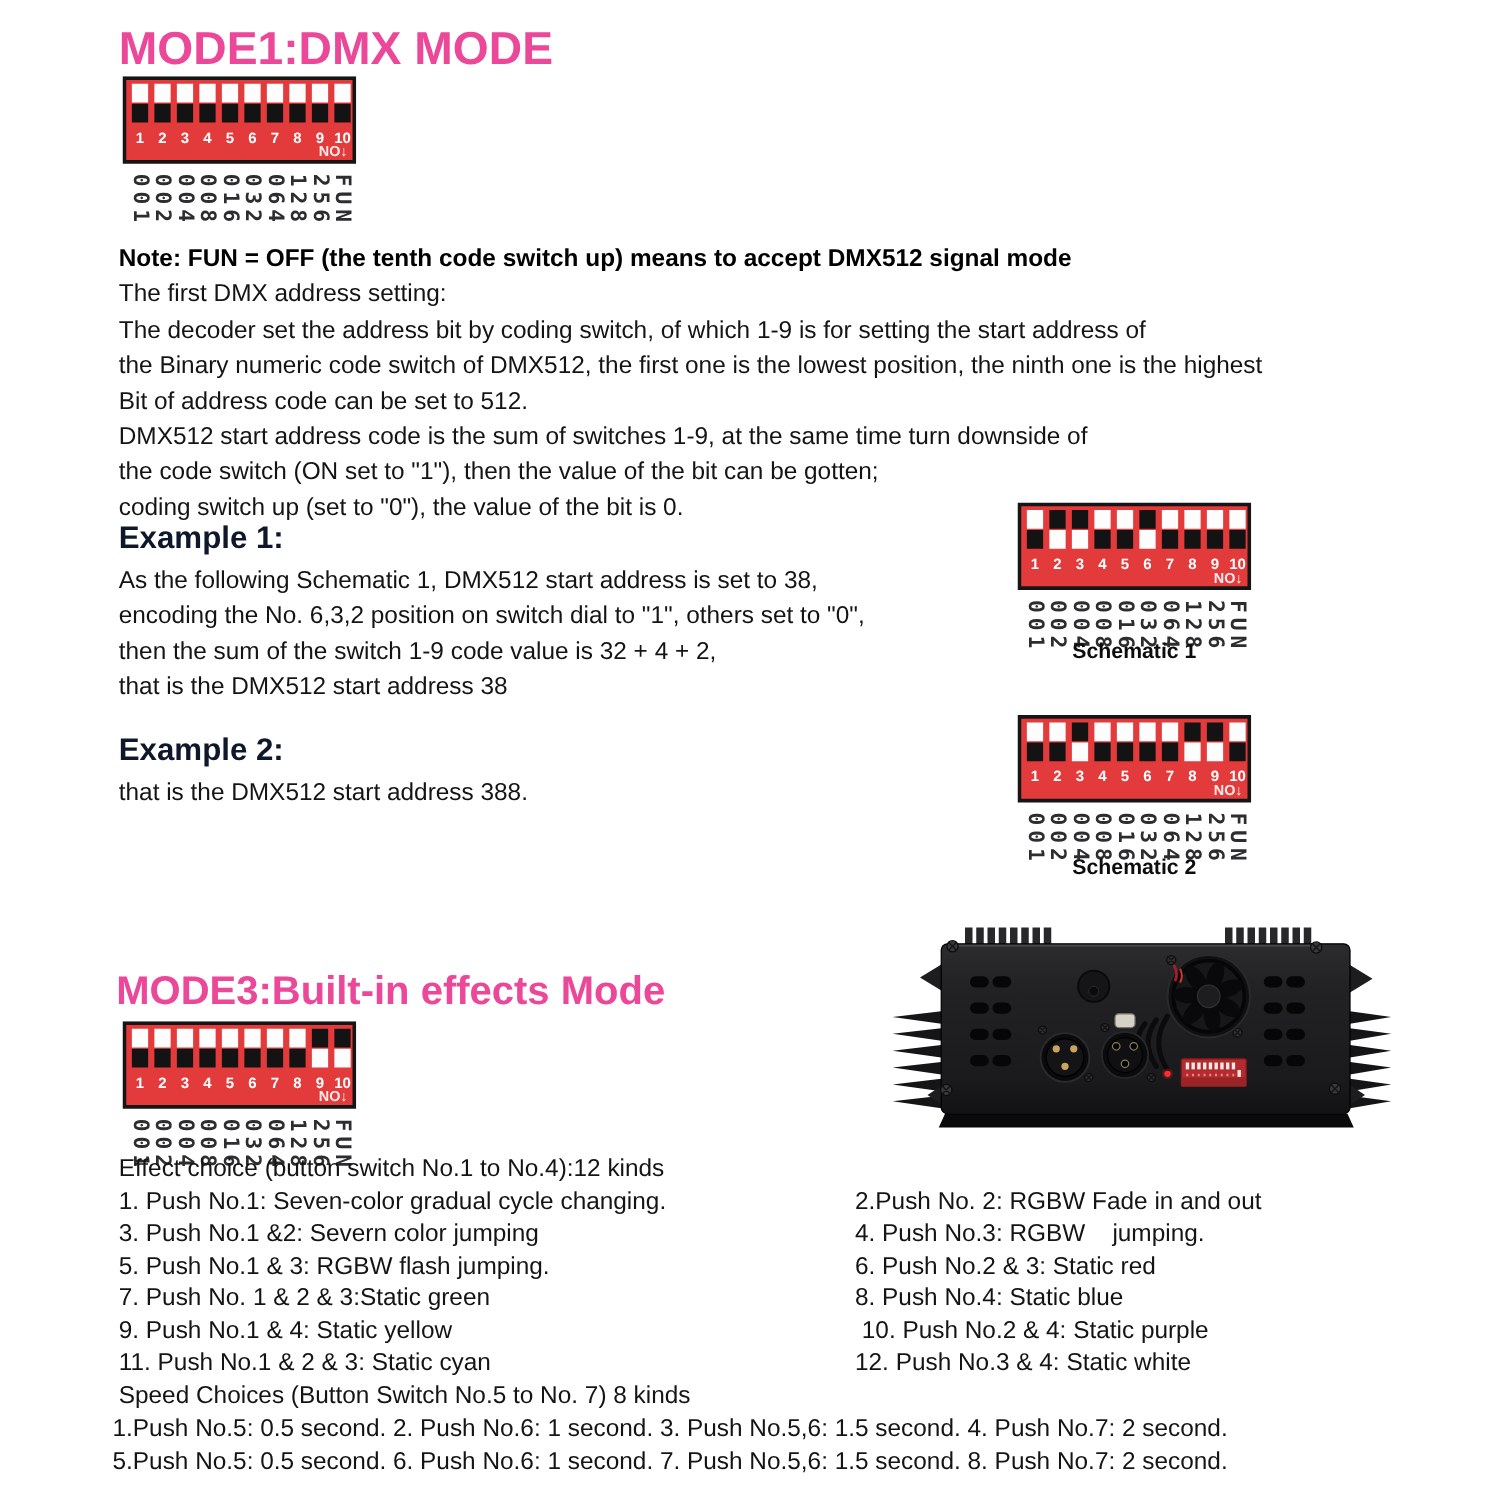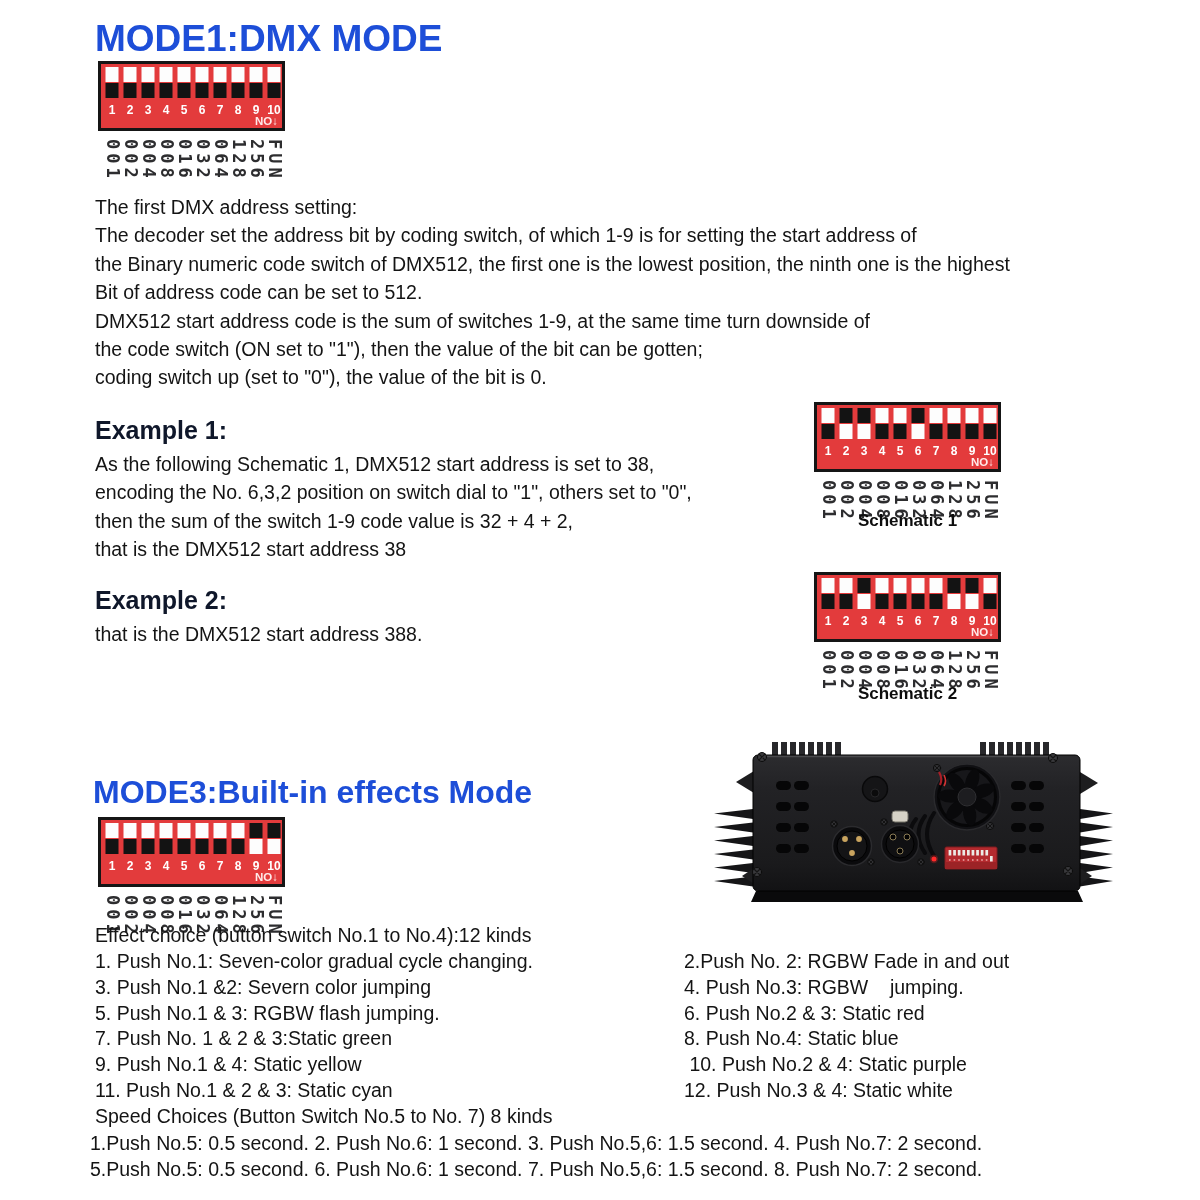--- a/index.html
+++ b/index.html
@@ -1,21 +1,21 @@
 <!DOCTYPE html>
 <html><head>
 <meta charset="utf-8">
 <style>
   html,body{margin:0;padding:0;}
   body{
     width:1200px;height:1200px;position:relative;background:#ffffff;
     font-family:"Liberation Sans",sans-serif;color:#141414;overflow:hidden;
   }
   .abs{position:absolute;}
-  .title-red{color:#1d4ed8;font-weight:bold;line-height:1.05;}
+  .title-red{color:#ec4899;font-weight:bold;line-height:1.05;}
   .mode1-title{left:95px;top:20px;font-size:37px;}
   .mode3-title{left:93px;top:776px;font-size:32px;}
   .ex-head{font-weight:bold;color:#0f172a;font-size:25px;}
   .body-text{font-size:19.5px;line-height:28.4px;}
   .body-text div{white-space:pre;}
   .fx-text{font-size:19.5px;line-height:25.8px;}
   .fx-text div{white-space:pre;}
   .bold{font-weight:bold;color:#000;}
   .caption{font-weight:bold;font-size:17px;width:187px;text-align:center;color:#0d0d0d;}
   .speed-text{font-size:19.5px;line-height:26px;}
@@ -65,20 +65,21 @@
       <text x="158" y="53" text-anchor="middle" font-size="12" font-weight="bold" fill="#ffffff" font-family="Liberation Sans, sans-serif">9</text>
       <text transform="rotate(90 153 78)" x="153" y="78" font-size="17" font-weight="bold" letter-spacing="4" fill="#2d2d2f" font-family="DejaVu Sans Mono, monospace">256</text>
       <rect x="169.5" y="6" width="13" height="15" fill="#fdfdfd"></rect>
       <rect x="169.5" y="22" width="13" height="15" fill="#131313"></rect>
       <text x="176" y="53" text-anchor="middle" font-size="12" font-weight="bold" fill="#ffffff" font-family="Liberation Sans, sans-serif">10</text>
       <text transform="rotate(90 171 78)" x="171" y="78" font-size="17" font-weight="bold" letter-spacing="4" fill="#2d2d2f" font-family="DejaVu Sans Mono, monospace">FUN</text>
       <text x="180" y="64" text-anchor="end" font-size="11.5" font-weight="bold" fill="#ffeaea" font-family="Liberation Sans, sans-serif">NO↓</text>
     </svg></div>
 
 <div class="abs body-text" style="left:95px;top:193px;">
+  <div class="bold">Note: FUN = OFF (the tenth code switch up) means to accept DMX512 signal mode</div>
   <div>The first DMX address setting:</div>
   <div>The decoder set the address bit by coding switch, of which 1-9 is for setting the start address of</div>
   <div>the Binary numeric code switch of DMX512, the first one is the lowest position, the ninth one is the highest</div>
   <div>Bit of address code can be set to 512.</div>
   <div>DMX512 start address code is the sum of switches 1-9, at the same time turn downside of</div>
   <div>the code switch (ON set to "1"), then the value of the bit can be gotten;</div>
   <div>coding switch up (set to "0"), the value of the bit is 0.</div>
 </div>
 
 <div class="abs ex-head" style="left:95px;top:416px;">Example 1:</div>

